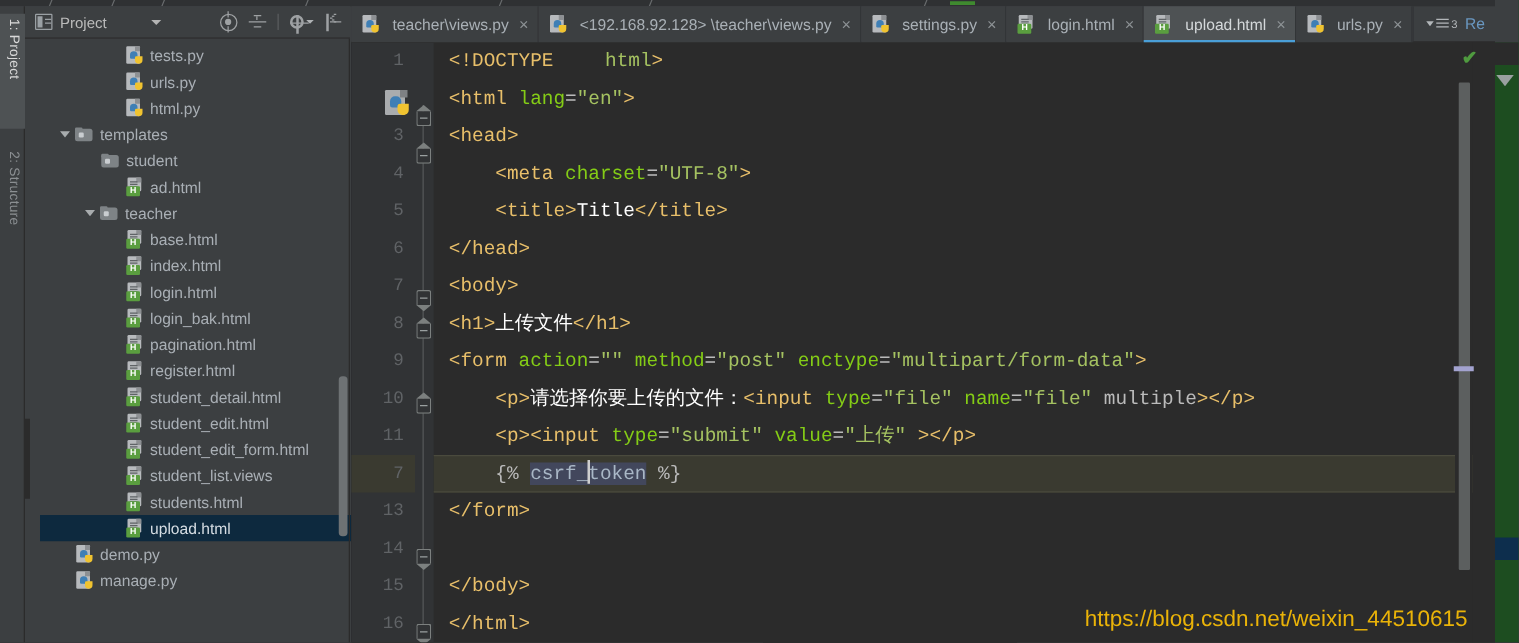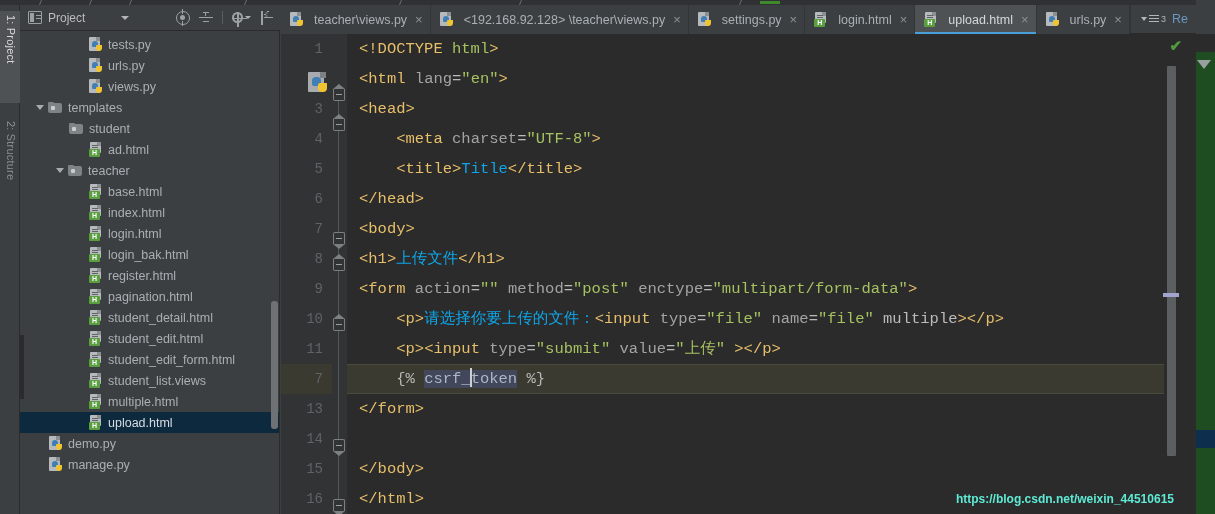--- a/index.html
+++ b/index.html
@@ -107,21 +107,21 @@
   .ico-gear::after{content:"";position:absolute;left:3.4px;top:-2px;width:1.6px;height:15px;background:#b0b3b5;}
   .gear-wrap{display:flex;align-items:center;gap:2px;}
   .gear-caret{width:0;height:0;border-left:3px solid transparent;border-right:3px solid transparent;border-top:3.5px solid #b0b3b5;}
   .ico-hide::before{content:"";position:absolute;left:1px;top:0;width:1.6px;height:14px;background:#b0b3b5;}
   .ico-hide::after{content:"";position:absolute;left:4px;top:6px;width:9px;height:1.6px;background:#b0b3b5;}
   .ico-hide i{position:absolute;left:4px;top:3px;width:1.6px;height:1.6px;background:#b0b3b5;
       box-shadow:1.5px 1.5px 0 #b0b3b5, 3px 3px 0 #b0b3b5, 1.5px -1.5px 0 #b0b3b5, 3px -3px 0 #b0b3b5;}
 
   
   .tree {
-    position: absolute; left: 0; top: 26px; width: 260px; height: 483px;
+    position: absolute; left: 12px; top: 26px; width: 260px; height: 483px;
     overflow: hidden; background: #3c3f41; padding-top: 3px;
   }
   .trow {
     display: flex; align-items: center; height: 21px;
     font-size: 12.5px; color: #a9afb5; white-space: nowrap;
     padding-left: 0;
   }
   .trow.sel { background: #0d293e; color: #d6dde3; }
   .arrow {
     width: 0; height: 0; margin-right: 4px;
@@ -268,48 +268,47 @@
   }
   .cline.cur {
     background:#3a3a30;
     border-top:1px solid #4a4a3d; border-bottom:1px solid #4a4a3d;
     height:30px; line-height:28px;
   }
 
   
   .tag    { color:#e8bf6a; }
   .attr   { color:#bababa; }
-  .attrn  { color:#a3a3a3;text-align:right; }
+  .attrn  { color:#84cc16;text-align:right; }
   .str    { color:#a5c261; }
-  .txt    { color:#0ea5e9; }
+  .txt    { color:#ffffff; }
   .doctype{ color:#e8bf6a; }
-  .dtname { color:#a5c261; }
+  .dtname { color:#a5c261;margin-left:32px; }
   .tplbr  { color:#b9b9b9; }
   .tpltok { color:#a9b7c6;margin-top:34px; }
   .sel-token { background:#42475c; }
   .caretbar {
     display:inline-block; width:2px; height:19px; background:#cfcfcf;
     vertical-align:-4px; margin:0 -1px;
   }
 
   
   .escroll { position:absolute; right:18px; top:0; width:14px; height:480px; background:#2b2b2b; }
   .escroll-thumb { position:absolute; right:20px; top:32px; width:9px; height:390px; background:#5c5f5f; border-radius:1px; }
   .err-stripe-cur { position:absolute; right:17px; top:259px; width:16px; height:4px; background:#a3a3d0; }
   .check-ok { position:absolute; right:14px; top:3px; color:#4f9a3f; font-size:15px; font-weight:bold; }
   .right-edge-col { position:absolute; right:0; top:0; width:18px; height:480px; background:#2b2b2b; }
   .ln12-rowhl-right { position:absolute; right:18px; top:357px; width:14px; height:30px; background:#3a3a30; }
 
   
   .watermark {
     position:absolute; right:22px; bottom:8px;
-    font-size:12px; color:#5eead4;
+    font-size:18px; color:#eab308;
     font-family:"Liberation Sans", sans-serif;
     z-index: 9;
-    font-weight: bold;
   }
 </style>
 </head>
 <body>
 
 <div id="app">
 
   <div class="backdrop-green">
     <div class="bd-tri"></div>
   </div>
@@ -381,21 +380,21 @@
           </span>
           <span>urls.py</span>
         </div>
         <div class="trow i3">
           <span class="arrow blank"></span>
           <span class="ico-py">
             <span class="pg"></span>
             <span class="fold"></span>
             <span class="pyb"></span>
           </span>
-          <span>views.py</span>
+          <span>html.py</span>
         </div>
         <div class="trow i1">
           <span class="arrow"></span>
           <span class="ico-folder">
             <span class="fb"></span>
             <span class="ft"></span>
             <span class="dot"></span>
           </span>
           <span>templates</span>
         </div>
@@ -468,40 +467,40 @@
           <span>login_bak.html</span>
         </div>
         <div class="trow i3">
           <span class="arrow blank"></span>
           <span class="ico-html">
             <span class="pg"></span>
             <span class="fold"></span>
             <span class="lines"></span>
             <span class="badge">H</span>
           </span>
+          <span>pagination.html</span>
+        </div>
+        <div class="trow i3">
+          <span class="arrow blank"></span>
+          <span class="ico-html">
+            <span class="pg"></span>
+            <span class="fold"></span>
+            <span class="lines"></span>
+            <span class="badge">H</span>
+          </span>
           <span>register.html</span>
         </div>
         <div class="trow i3">
           <span class="arrow blank"></span>
           <span class="ico-html">
             <span class="pg"></span>
             <span class="fold"></span>
             <span class="lines"></span>
             <span class="badge">H</span>
           </span>
-          <span>pagination.html</span>
-        </div>
-        <div class="trow i3">
-          <span class="arrow blank"></span>
-          <span class="ico-html">
-            <span class="pg"></span>
-            <span class="fold"></span>
-            <span class="lines"></span>
-            <span class="badge">H</span>
-          </span>
           <span>student_detail.html</span>
         </div>
         <div class="trow i3">
           <span class="arrow blank"></span>
           <span class="ico-html">
             <span class="pg"></span>
             <span class="fold"></span>
             <span class="lines"></span>
             <span class="badge">H</span>
           </span>
@@ -528,21 +527,21 @@
           <span>student_list.views</span>
         </div>
         <div class="trow i3">
           <span class="arrow blank"></span>
           <span class="ico-html">
             <span class="pg"></span>
             <span class="fold"></span>
             <span class="lines"></span>
             <span class="badge">H</span>
           </span>
-          <span>multiple.html</span>
+          <span>students.html</span>
         </div>
         <div class="trow i3 sel">
           <span class="arrow blank"></span>
           <span class="ico-html">
             <span class="pg"></span>
             <span class="fold"></span>
             <span class="lines"></span>
             <span class="badge">H</span>
           </span>
           <span>upload.html</span>

